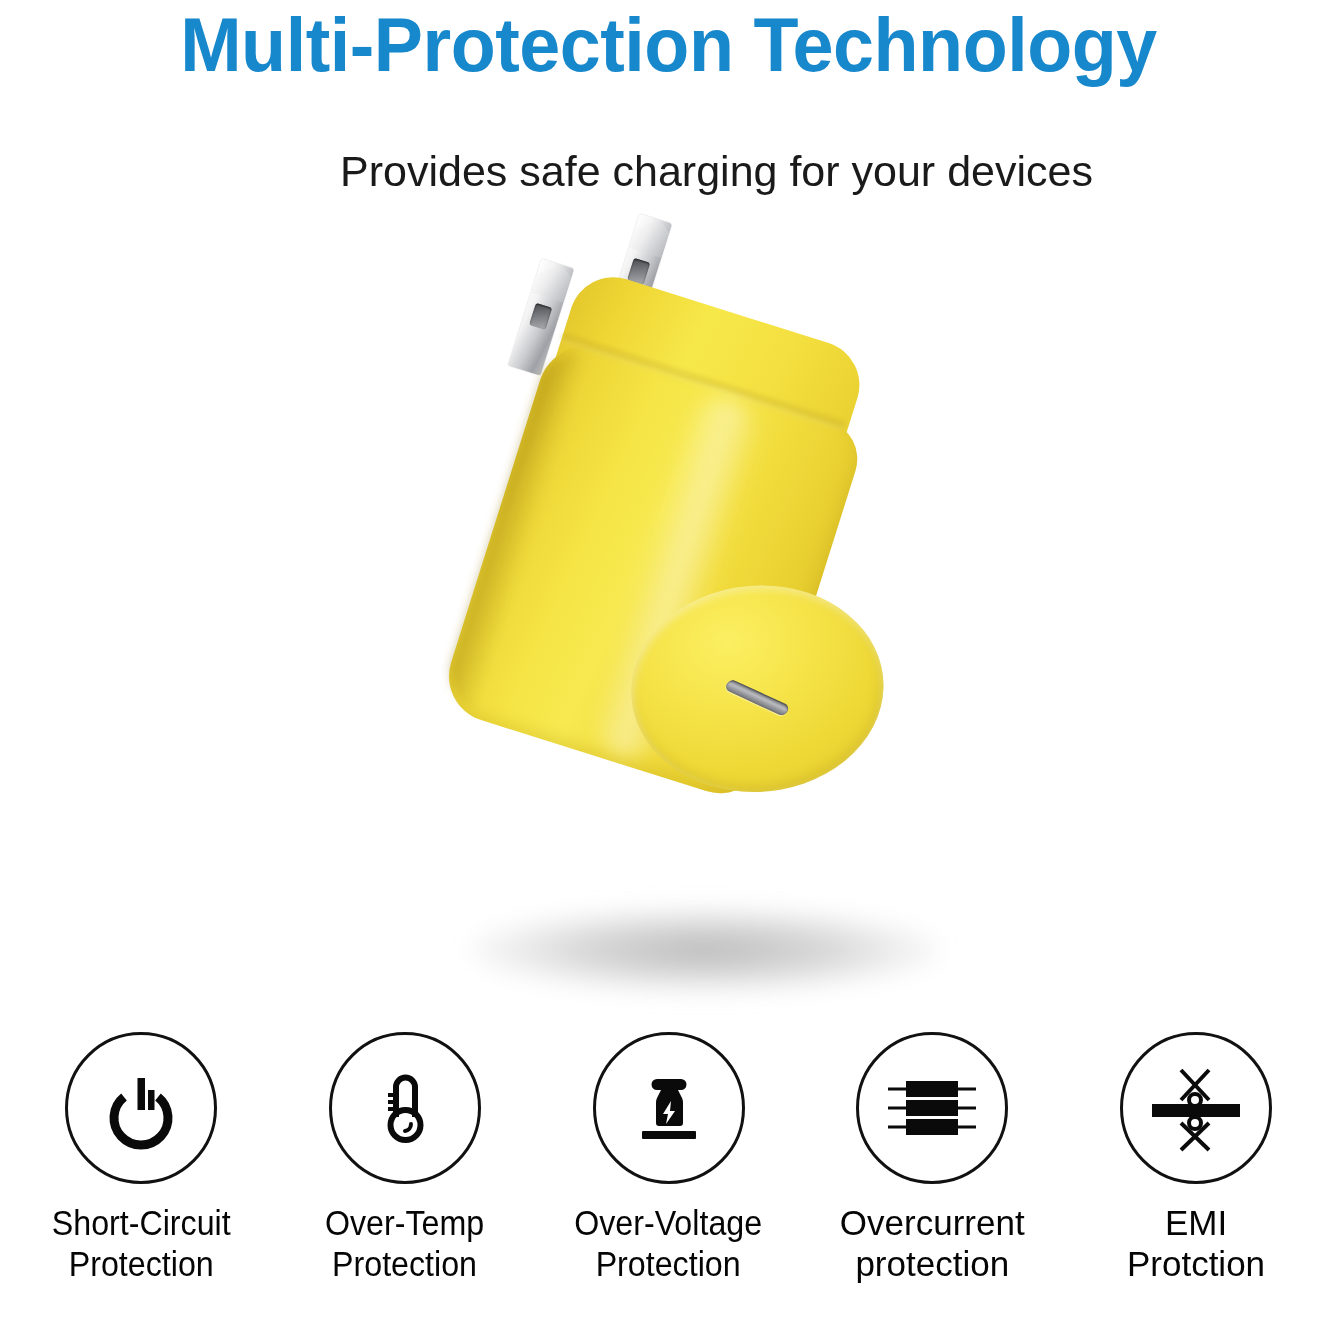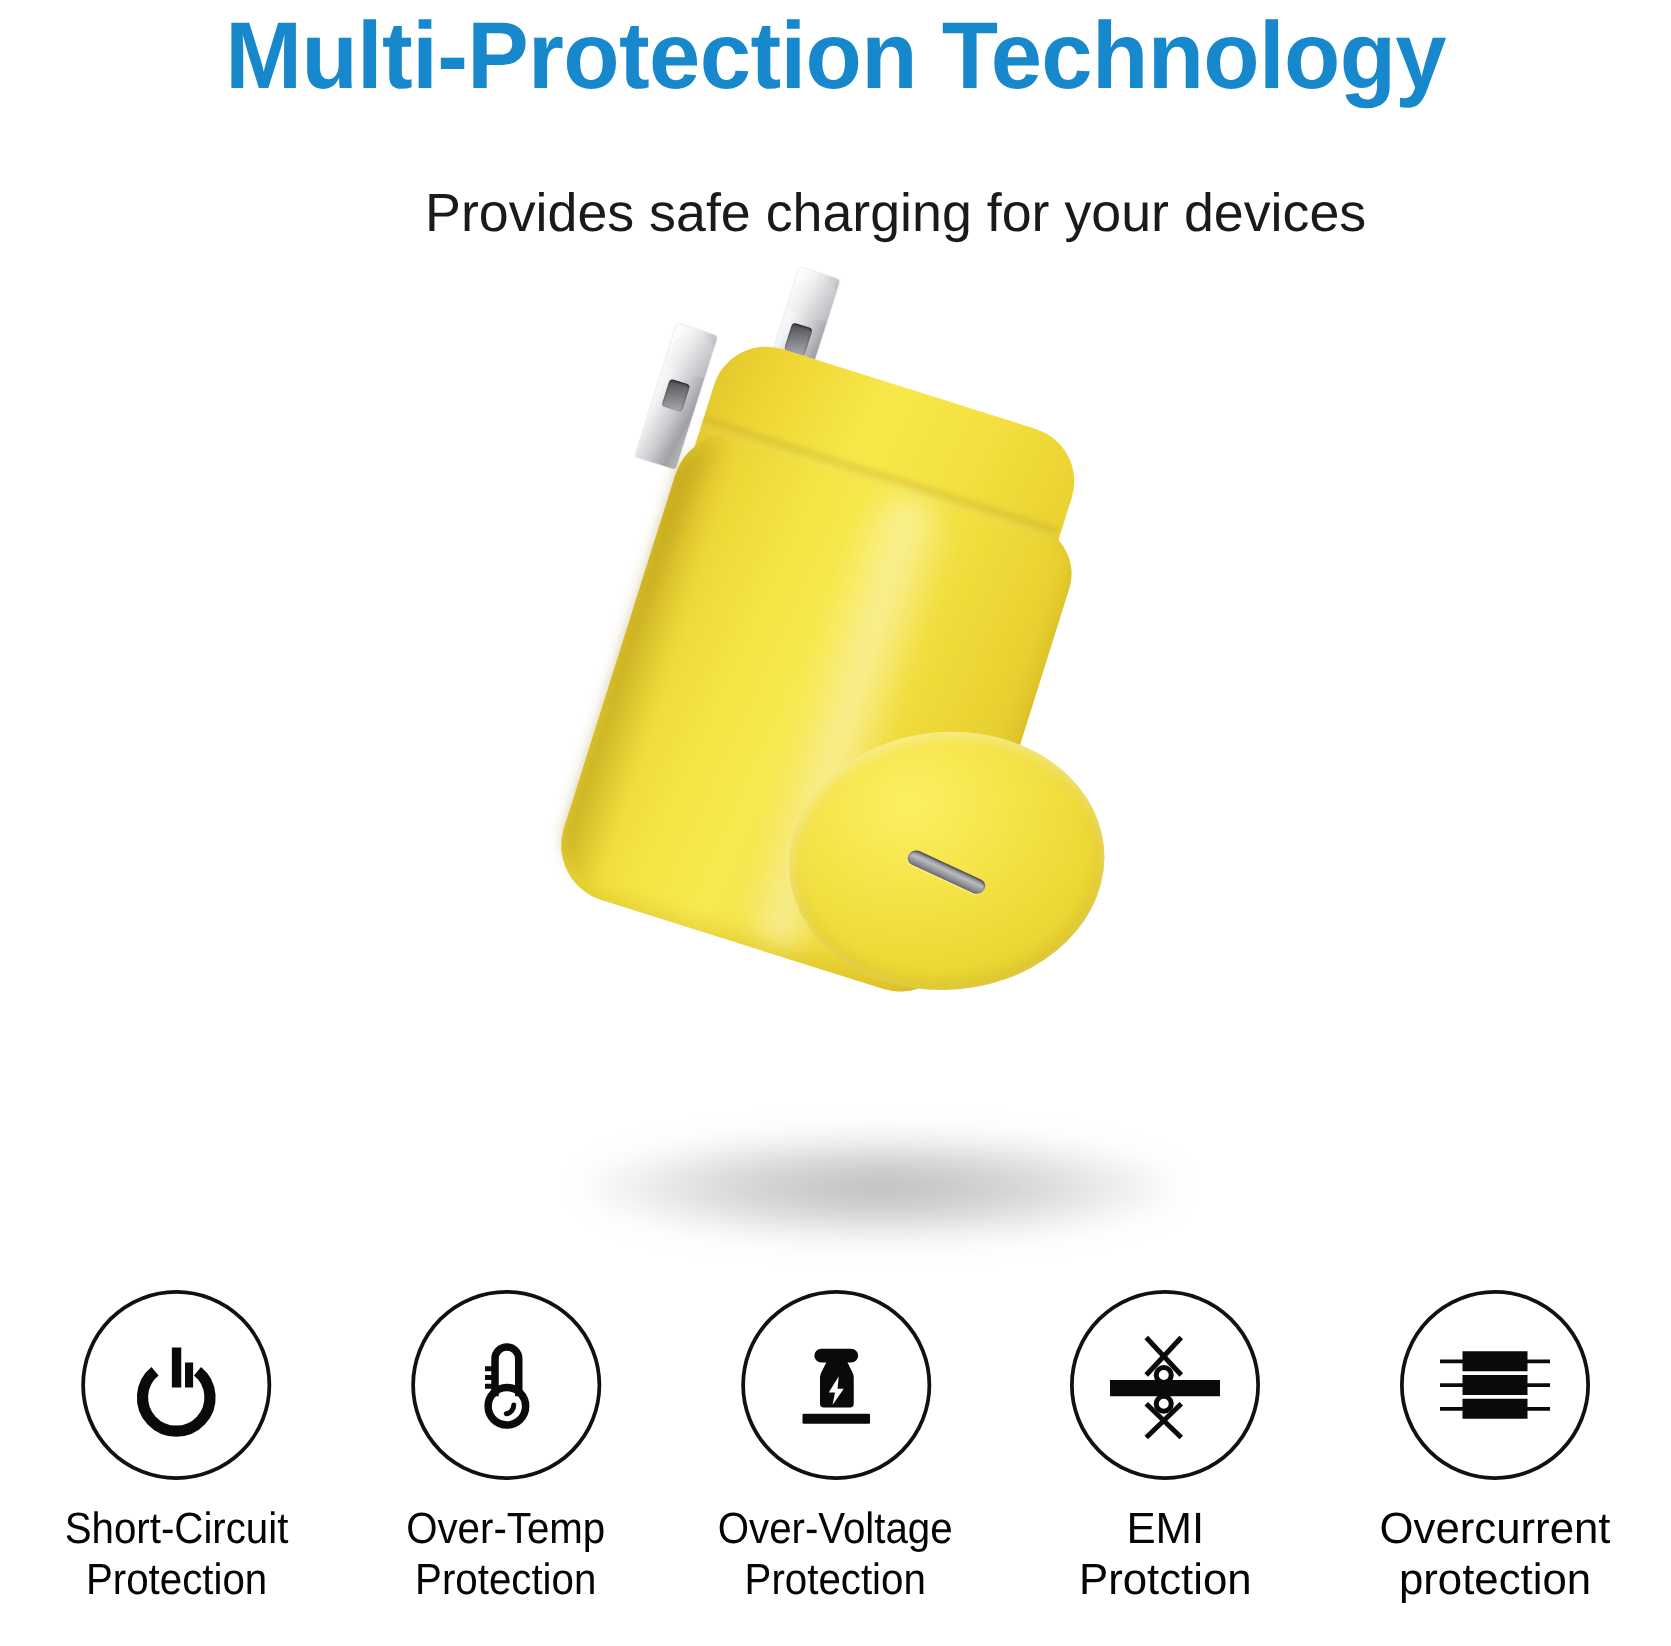--- a/index.html
+++ b/index.html
@@ -338,43 +338,43 @@
           <rect x="18" y="68" width="54" height="8" rx="1" fill="#0a0a0a"></rect>
         </svg>
       </span>
     </div>
     <div class="feature-label narrow-label"><span>Over-Voltage</span><br><span>Protection</span></div>
   </div>
 
   <div class="feature">
     <div class="badge">
       <span>
+        <svg width="100" height="90" viewBox="0 0 100 90">
+          <line x1="6" y1="26" x2="94" y2="26" stroke="#0a0a0a" stroke-width="3"></line>
+          <line x1="6" y1="45" x2="94" y2="45" stroke="#0a0a0a" stroke-width="3"></line>
+          <line x1="6" y1="64" x2="94" y2="64" stroke="#0a0a0a" stroke-width="3"></line>
+          <rect x="24" y="18" width="52" height="16" fill="#0a0a0a"></rect>
+          <rect x="24" y="37" width="52" height="16" fill="#0a0a0a"></rect>
+          <rect x="24" y="56" width="52" height="16" fill="#0a0a0a"></rect>
+        </svg>
+      </span>
+    </div>
+    <div class="feature-label"><span>Overcurrent</span><br><span>protection</span></div>
+  </div>
+
+  <div class="feature">
+    <div class="badge">
+      <span>
         <svg width="104" height="96" viewBox="0 0 104 96">
           <line x1="37" y1="10" x2="65" y2="40" stroke="#0a0a0a" stroke-width="4"></line>
           <line x1="65" y1="10" x2="37" y2="40" stroke="#0a0a0a" stroke-width="4"></line>
           <circle cx="51" cy="40" r="6" fill="none" stroke="#0a0a0a" stroke-width="4"></circle>
           <rect x="8" y="44" width="88" height="13" fill="#0a0a0a"></rect>
           <circle cx="51" cy="63" r="6" fill="none" stroke="#0a0a0a" stroke-width="4"></circle>
           <line x1="37" y1="63" x2="65" y2="90" stroke="#0a0a0a" stroke-width="4"></line>
           <line x1="65" y1="63" x2="37" y2="90" stroke="#0a0a0a" stroke-width="4"></line>
         </svg>
       </span>
     </div>
     <div class="feature-label"><span>EMI</span><br><span>Protction</span></div>
   </div>
 
-  <div class="feature">
-    <div class="badge">
-      <span>
-        <svg width="100" height="90" viewBox="0 0 100 90">
-          <line x1="6" y1="26" x2="94" y2="26" stroke="#0a0a0a" stroke-width="3"></line>
-          <line x1="6" y1="45" x2="94" y2="45" stroke="#0a0a0a" stroke-width="3"></line>
-          <line x1="6" y1="64" x2="94" y2="64" stroke="#0a0a0a" stroke-width="3"></line>
-          <rect x="24" y="18" width="52" height="16" fill="#0a0a0a"></rect>
-          <rect x="24" y="37" width="52" height="16" fill="#0a0a0a"></rect>
-          <rect x="24" y="56" width="52" height="16" fill="#0a0a0a"></rect>
-        </svg>
-      </span>
-    </div>
-    <div class="feature-label"><span>Overcurrent</span><br><span>protection</span></div>
-  </div>
-
 </div>
 
 </body></html>

